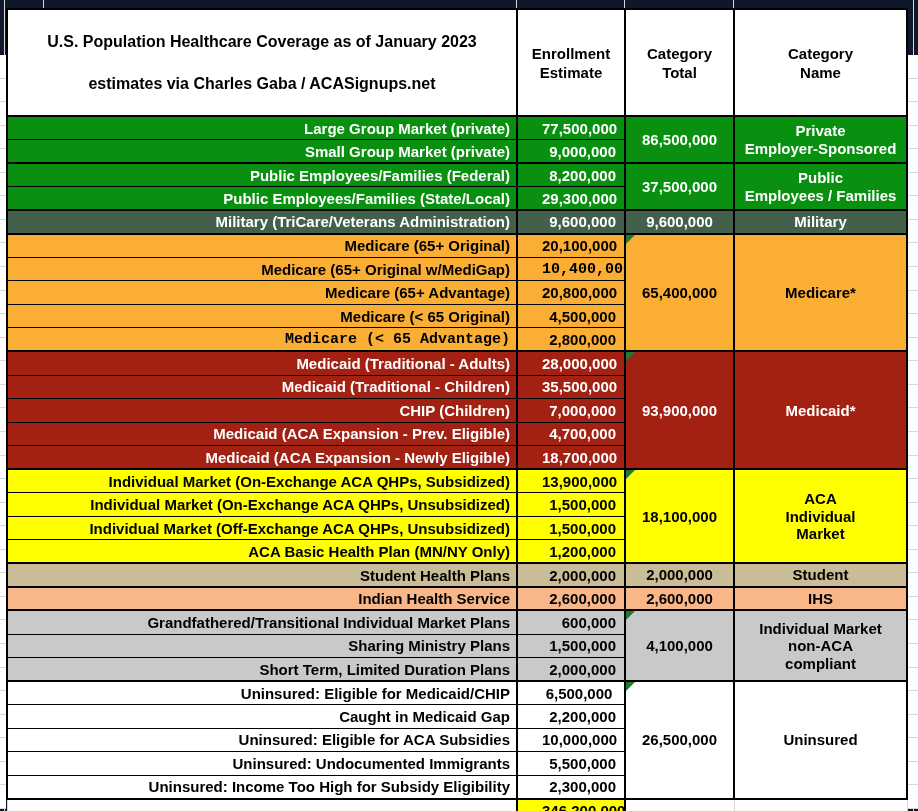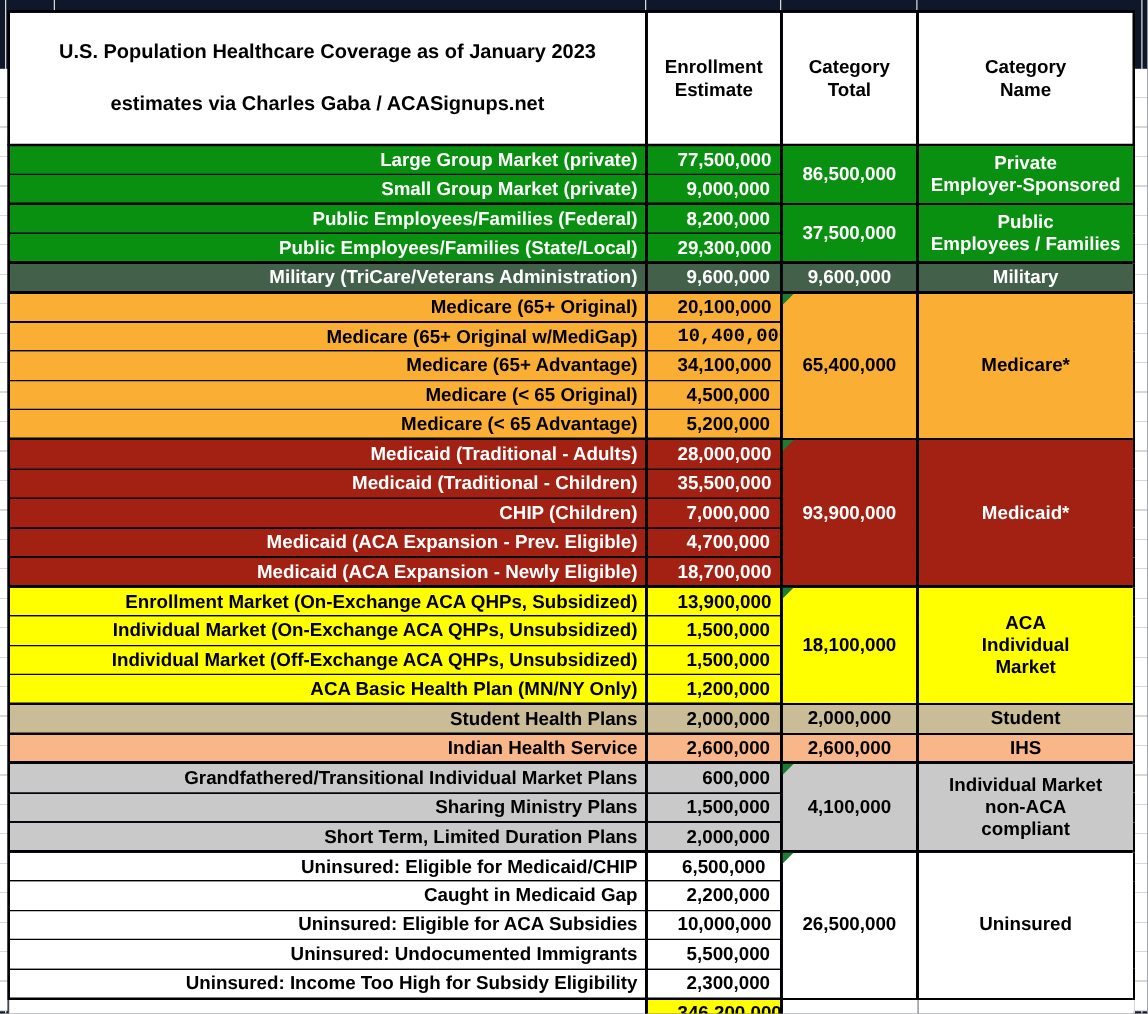--- a/index.html
+++ b/index.html
@@ -103,29 +103,29 @@
             <td class="c1" style="background: rgb(251, 174, 52); color: rgb(0, 0, 0);">20,100,000</td>
             <td class="c2" rowspan="5" style="background: rgb(251, 174, 52); color: rgb(0, 0, 0);"><span>65,400,000</span><div class="marker" style="border-top-color: rgb(31, 122, 51);"></div></td>
             <td class="c3" rowspan="5" style="background: rgb(251, 174, 52); color: rgb(0, 0, 0);">Medicare*</td>
           </tr>
           <tr class="r">
             <td class="c0" style="background: rgb(251, 174, 52); color: rgb(0, 0, 0);">Medicare (65+ Original w/MediGap)</td>
             <td class="c1" style="background: rgb(251, 174, 52); color: rgb(0, 0, 0); font-family: Liberation Mono, monospace;">10,400,000</td>
           </tr>
           <tr class="r">
             <td class="c0" style="background: rgb(251, 174, 52); color: rgb(0, 0, 0);">Medicare (65+ Advantage)</td>
-            <td class="c1" style="background: rgb(251, 174, 52); color: rgb(0, 0, 0);">34,100,000</td>
+            <td class="c1" style="background: rgb(251, 174, 52); color: rgb(0, 0, 0);">20,800,000</td>
           </tr>
           <tr class="r">
             <td class="c0" style="background: rgb(251, 174, 52); color: rgb(0, 0, 0);">Medicare (&lt; 65 Original)</td>
             <td class="c1" style="background: rgb(251, 174, 52); color: rgb(0, 0, 0);">4,500,000</td>
           </tr>
           <tr class="r">
-            <td class="c0" style="background: rgb(251, 174, 52); color: rgb(0, 0, 0);">Medicare (&lt; 65 Advantage)</td>
-            <td class="c1" style="background: rgb(251, 174, 52); color: rgb(0, 0, 0);">5,200,000</td>
+            <td class="c0" style="background: rgb(251, 174, 52); color: rgb(0, 0, 0); font-family: Liberation Mono, monospace;">Medicare (&lt; 65 Advantage)</td>
+            <td class="c1" style="background: rgb(251, 174, 52); color: rgb(0, 0, 0);">2,800,000</td>
           </tr>
           <tr class="r gs">
             <td class="c0" style="background: rgb(162, 33, 19); color: rgb(255, 255, 255);">Medicaid (Traditional - Adults)</td>
             <td class="c1" style="background: rgb(162, 33, 19); color: rgb(255, 255, 255); margin-top: 26px;">28,000,000</td>
             <td class="c2" rowspan="5" style="background: rgb(162, 33, 19); color: rgb(255, 255, 255);"><span>93,900,000</span><div class="marker" style="border-top-color: rgb(31, 122, 51);"></div></td>
             <td class="c3" rowspan="5" style="background: rgb(162, 33, 19); color: rgb(255, 255, 255);">Medicaid*</td>
           </tr>
           <tr class="r">
             <td class="c0" style="background: rgb(162, 33, 19); color: rgb(255, 255, 255);">Medicaid (Traditional - Children)</td>
             <td class="c1" style="background: rgb(162, 33, 19); color: rgb(255, 255, 255);">35,500,000</td>
@@ -136,21 +136,21 @@
           </tr>
           <tr class="r">
             <td class="c0" style="background: rgb(162, 33, 19); color: rgb(255, 255, 255);">Medicaid (ACA Expansion - Prev. Eligible)</td>
             <td class="c1" style="background: rgb(162, 33, 19); color: rgb(255, 255, 255);">4,700,000</td>
           </tr>
           <tr class="r">
             <td class="c0" style="background: rgb(162, 33, 19); color: rgb(255, 255, 255);">Medicaid (ACA Expansion - Newly Eligible)</td>
             <td class="c1" style="background: rgb(162, 33, 19); color: rgb(255, 255, 255);">18,700,000</td>
           </tr>
           <tr class="r gs">
-            <td class="c0" style="background: rgb(255, 255, 0); color: rgb(0, 0, 0);">Enrollment Market (On-Exchange ACA QHPs, Subsidized)</td>
+            <td class="c0" style="background: rgb(255, 255, 0); color: rgb(0, 0, 0);">Individual Market (On-Exchange ACA QHPs, Subsidized)</td>
             <td class="c1" style="background: rgb(255, 255, 0); color: rgb(0, 0, 0);">13,900,000</td>
             <td class="c2" rowspan="4" style="background: rgb(255, 255, 0); color: rgb(0, 0, 0);"><span>18,100,000</span><div class="marker" style="border-top-color: rgb(31, 122, 51);"></div></td>
             <td class="c3" rowspan="4" style="background: rgb(255, 255, 0); color: rgb(0, 0, 0);">ACA
 Individual
 Market</td>
           </tr>
           <tr class="r">
             <td class="c0" style="background: rgb(255, 255, 0); color: rgb(0, 0, 0);">Individual Market (On-Exchange ACA QHPs, Unsubsidized)</td>
             <td class="c1" style="background: rgb(255, 255, 0); color: rgb(0, 0, 0);">1,500,000</td>
           </tr>

